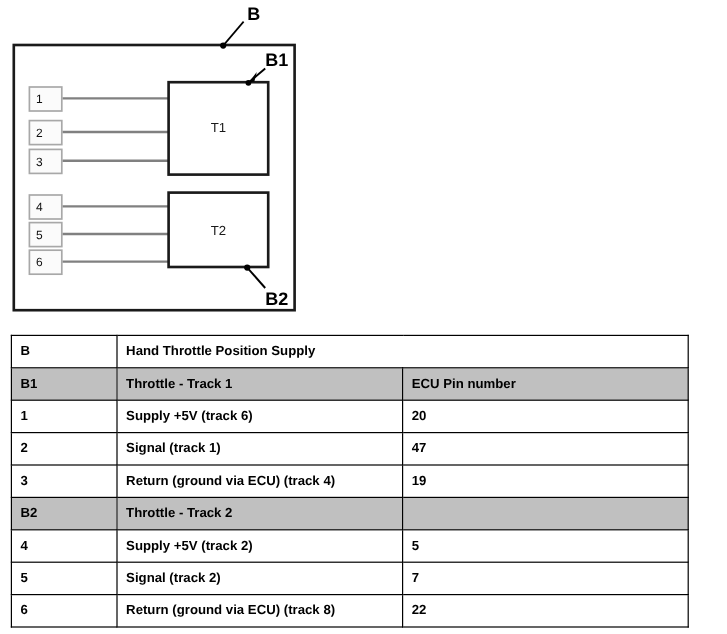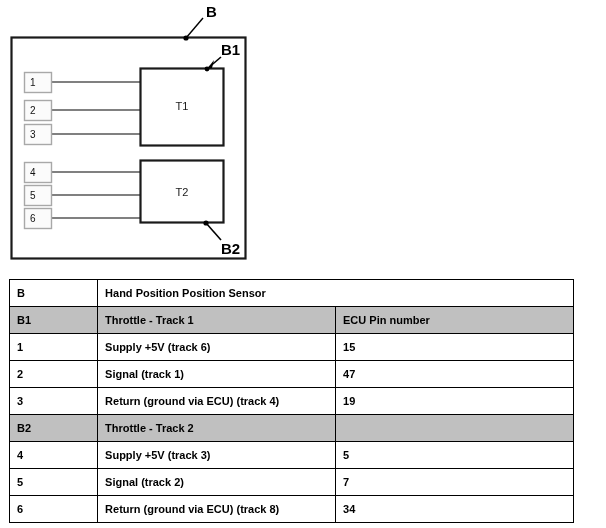--- a/index.html
+++ b/index.html
@@ -146,57 +146,57 @@
     </g>
 
   </svg>
 </div>
 
 <div id="pin-table-wrap">
   <table class="pin-table">
     <tbody>
       <tr>
         <td class="col-id">B</td>
-        <td class="col-desc" colspan="2">Hand Position Position Sensor</td>
+        <td class="col-desc" colspan="2">Hand Throttle Position Supply</td>
       </tr>
       <tr class="group-row">
         <td class="col-id">B1</td>
         <td class="col-desc">Throttle - Track 1</td>
         <td class="col-pin">ECU Pin number</td>
       </tr>
       <tr>
         <td class="col-id">1</td>
         <td class="col-desc">Supply +5V (track 6)</td>
-        <td class="col-pin">15</td>
+        <td class="col-pin">20</td>
       </tr>
       <tr>
         <td class="col-id">2</td>
         <td class="col-desc">Signal (track 1)</td>
         <td class="col-pin">47</td>
       </tr>
       <tr>
         <td class="col-id">3</td>
         <td class="col-desc">Return (ground via ECU) (track 4)</td>
         <td class="col-pin">19</td>
       </tr>
       <tr class="group-row">
         <td class="col-id">B2</td>
         <td class="col-desc">Throttle - Track 2</td>
         <td class="col-pin"></td>
       </tr>
       <tr>
         <td class="col-id">4</td>
-        <td class="col-desc">Supply +5V (track 3)</td>
+        <td class="col-desc">Supply +5V (track 2)</td>
         <td class="col-pin">5</td>
       </tr>
       <tr>
         <td class="col-id">5</td>
         <td class="col-desc">Signal (track 2)</td>
         <td class="col-pin">7</td>
       </tr>
       <tr>
         <td class="col-id">6</td>
         <td class="col-desc">Return (ground via ECU) (track 8)</td>
-        <td class="col-pin">34</td>
+        <td class="col-pin">22</td>
       </tr>
     </tbody>
   </table>
 </div>
 
 </body></html>

